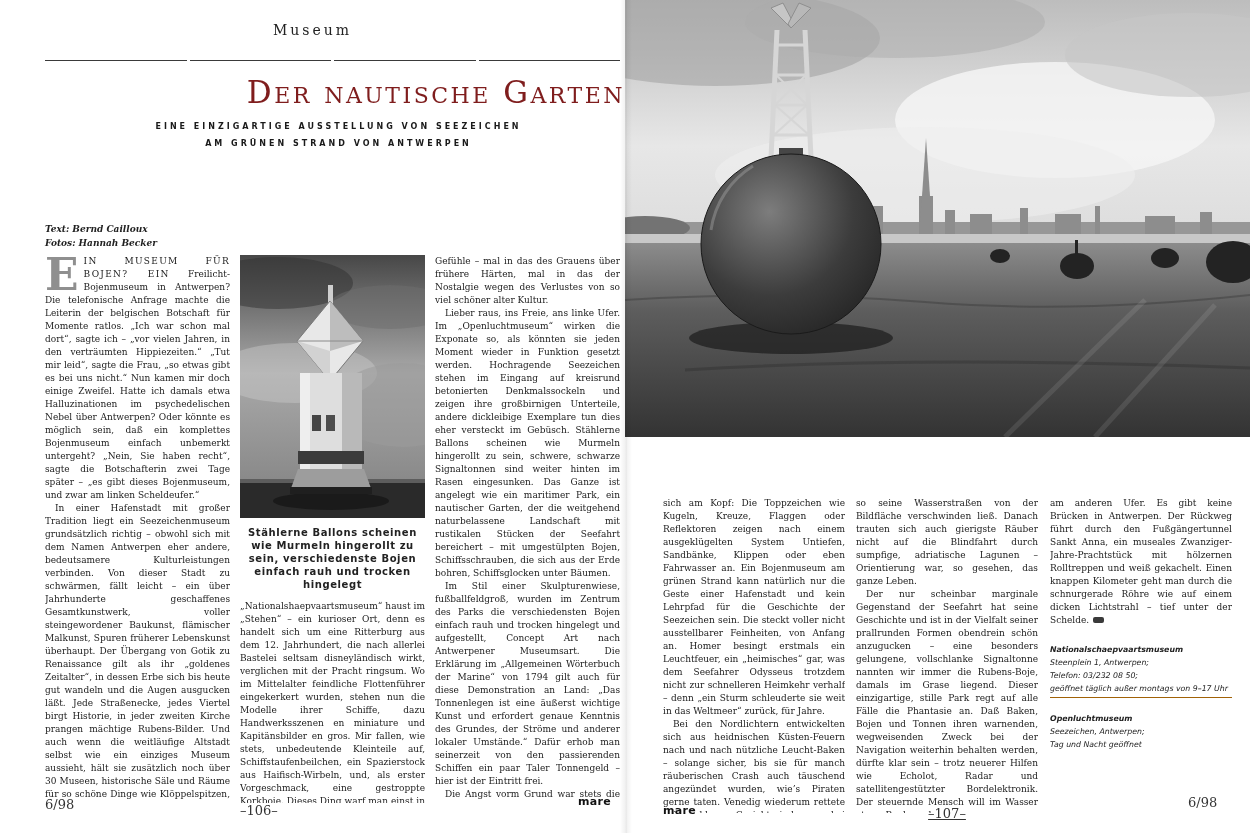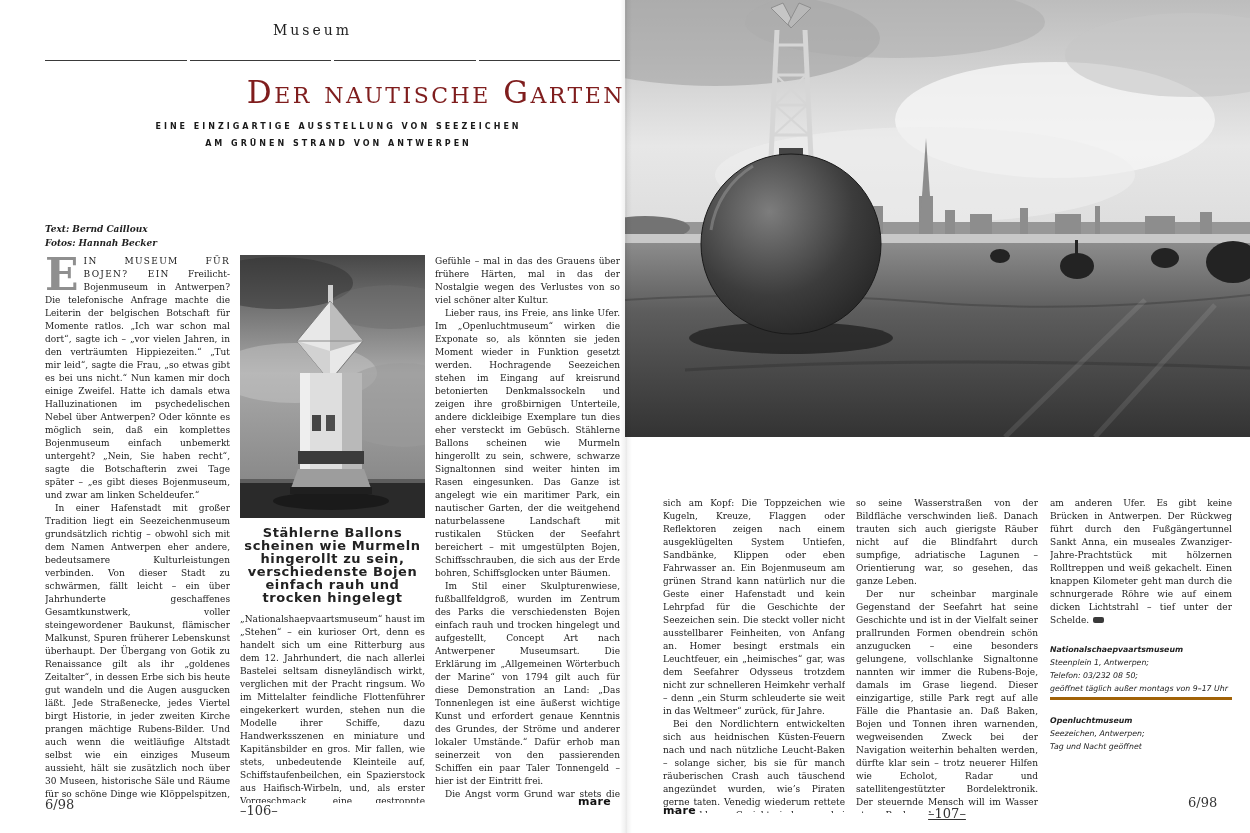--- a/index.html
+++ b/index.html
@@ -29,37 +29,37 @@
   .lcol2{left:240px;top:255px;height:548px;}
   .lcol3{left:435px;top:255px;height:548px;}
   .dropcap{float:left;font-size:44px;line-height:35px;font-weight:bold;color:#8f8f8f;
            padding:2px 5px 0 0;}
   .leadcaps{letter-spacing:1.3px;}
   
   .photo-left{position:absolute;left:240px;top:255px;width:185px;height:263px;overflow:hidden;}
   .lcol2 .spacer{height:271px;}
   .caption-left{width:185px;text-align:center;
                 font-family:"DejaVu Sans","Liberation Sans",sans-serif;font-weight:bold;
-                font-size:13px;line-height:13px;letter-spacing:.6px;color:#222;
+                font-size:10px;line-height:13px;letter-spacing:.6px;color:#222;
                 margin-bottom:9px;}
   .photo-right{position:absolute;left:625px;top:0;width:625px;height:437px;overflow:hidden;}
   .caption-right{position:absolute;left:663px;top:446px;width:560px;
                  font-family:"DejaVu Sans","Liberation Sans",sans-serif;font-weight:bold;
                  font-size:8.4px;line-height:15px;letter-spacing:.4px;color:#1c1c1c;}
   
   .rcol1{left:663px;top:497px;width:182px;height:316px;}
   .rcol2{left:856px;top:497px;width:182px;height:316px;}
   .rcol3{left:1050px;top:497px;width:182px;height:316px;}
   .endmark{display:inline-block;width:11px;height:6px;background:#3a3a3a;border-radius:2px;
            margin-left:4px;}
   
   .info{font-family:"DejaVu Sans","Liberation Sans",sans-serif;font-style:italic;
         font-size:7.8px;line-height:13px;color:#222;text-align:left;}
   .info .name{font-weight:bold;}
-  .info1{margin-top:16px;border-bottom:3px solid #a16207;padding-bottom:2px;}
+  .info1{margin-top:16px;border-bottom:1px solid #a16207;padding-bottom:2px;}
   .info2{margin-top:14px;}
   
   .foot{position:absolute;font-size:13px;color:#333;}
   .issue-left{left:45px;top:797px;}
   .folio-left{left:240px;top:803px;width:185px;text-align:left;}
   .logo{font-family:"DejaVu Sans","Liberation Sans",sans-serif;font-weight:bold;
         font-size:11px;color:#111;letter-spacing:.3px;}
   .logo-left{left:578px;top:795px;}
   .logo-right{left:663px;top:804px;}
   .folio-right{left:856px;top:806px;width:182px;text-align:center;text-decoration:underline;}

